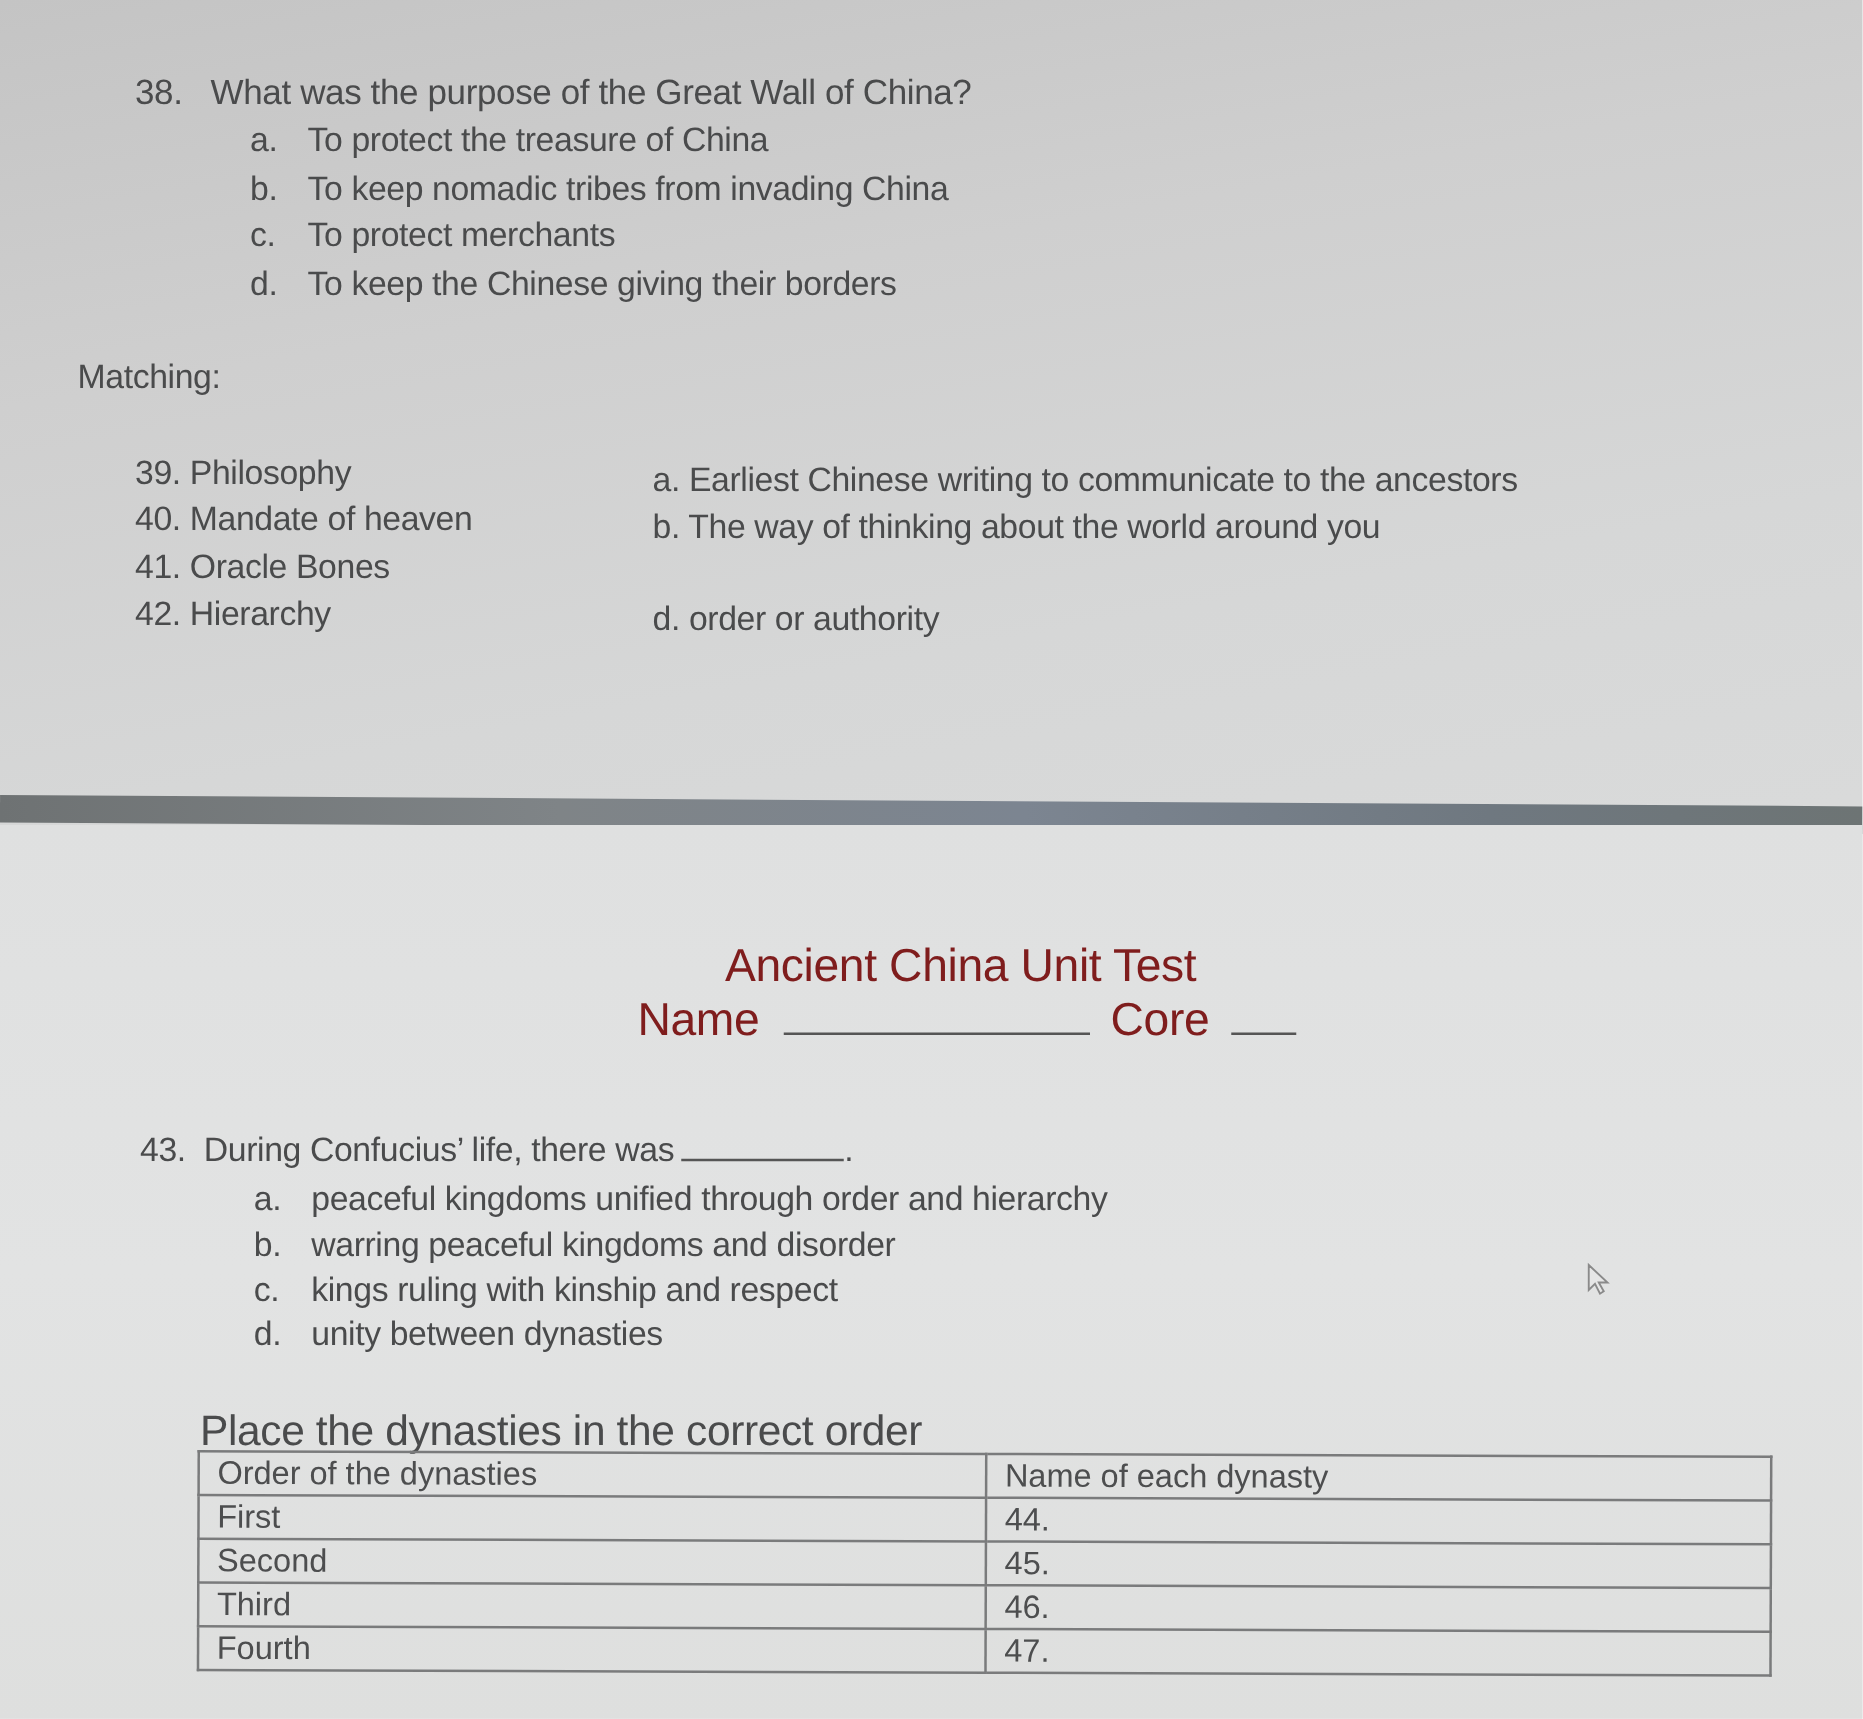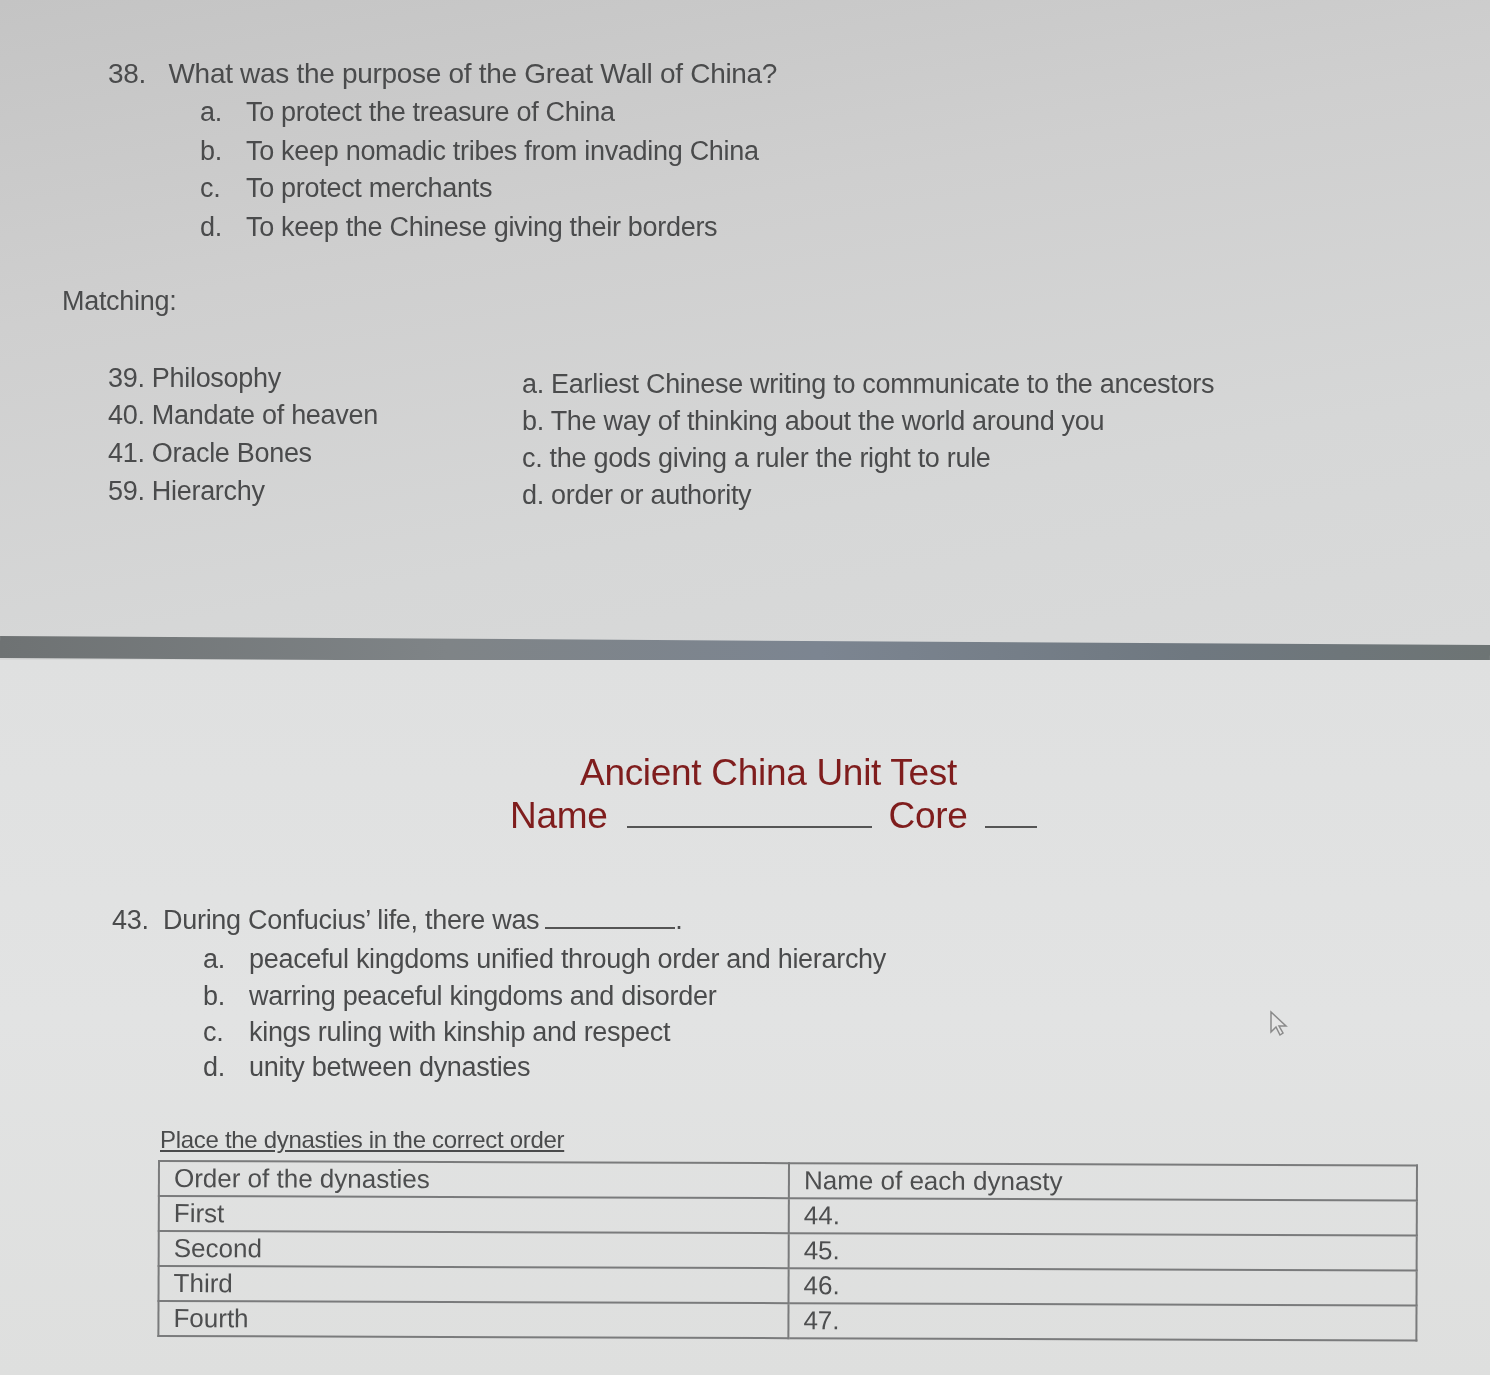--- a/index.html
+++ b/index.html
@@ -13,21 +13,21 @@
     .page-bottom { position: absolute; left: 0; top: 660px; width: 1490px; height: 715px;
       background: linear-gradient(180deg, #dfe0e0 0%, #e2e3e3 50%, #dedfde 100%); }
     .separator { position: absolute; left: 0; top: 636px; width: 1490px; height: 22px;
       background: linear-gradient(90deg, #6e7273 0%, #7f8487 30%, #7c8591 55%, #6f7880 80%, #6d7474 100%);
       transform: rotate(0.35deg); transform-origin: left center; }
     .t { position: absolute; white-space: nowrap; font-size: 27px; letter-spacing: -0.3px; }
     .q-title { font-size: 28px; }
     .opt-letter { display: inline-block; width: 46px; }
     .header-title { font-size: 37px; color: #7f1d1d; }
     .line-blank { display: inline-block; border-bottom: 2px solid #555; vertical-align: baseline; }
-    .table-caption { font-size: 24px; text-decoration: underline; }
+    .table-caption { font-size: 34px; }
     table.dyn {
       position: absolute; left: 158px; top: 1160px; width: 1260px;
       border-collapse: collapse; transform: rotate(0.2deg); transform-origin: left top;
     }
     table.dyn td {
       border: 2px solid #7a7b7c; height: 33px; padding: 0 14px;
       font-size: 26px; color: #4d4e4f; vertical-align: top; line-height: 32px;
     }
     table.dyn td.c1 { width: 600px; }
     .cursor { position: absolute; left: 1268px; top: 1010px; width: 20px; height: 28px; }
@@ -52,25 +52,24 @@
   </div>
   <div class="t" style="left:200px; top:212px;">
     <span class="opt-letter">d.</span><span>To keep the Chinese giving their borders</span>
   </div>
 
   <div class="t" style="left:62px; top:286px;">Matching:</div>
 
   <div class="t" style="left:108px; top:363px;">39. Philosophy</div>
   <div class="t" style="left:108px; top:400px;">40. Mandate of heaven</div>
   <div class="t" style="left:108px; top:438px;">41. Oracle Bones</div>
-  <div class="t" style="left:108px; top:476px;">59. Hierarchy</div>
+  <div class="t" style="left:108px; top:476px;">42. Hierarchy</div>
 
   <div class="t" style="left:522px; top:369px;">a. Earliest Chinese writing to communicate to the ancestors</div>
   <div class="t" style="left:522px; top:406px;">b. The way of thinking about the world around you</div>
-  <div class="t" style="left:522px; top:443px;">c. the gods giving a ruler the right to rule</div>
   <div class="t" style="left:522px; top:480px;text-align:right;">d.  order or authority</div>
 </div>
 
 <div class="separator"></div>
 
 <div class="page-bottom"></div>
 
 <div class="t header-title" style="left:580px; top:752px;">Ancient China Unit Test</div>
 <div class="t header-title" style="left:510px; top:795px;">
   <span>Name</span>

